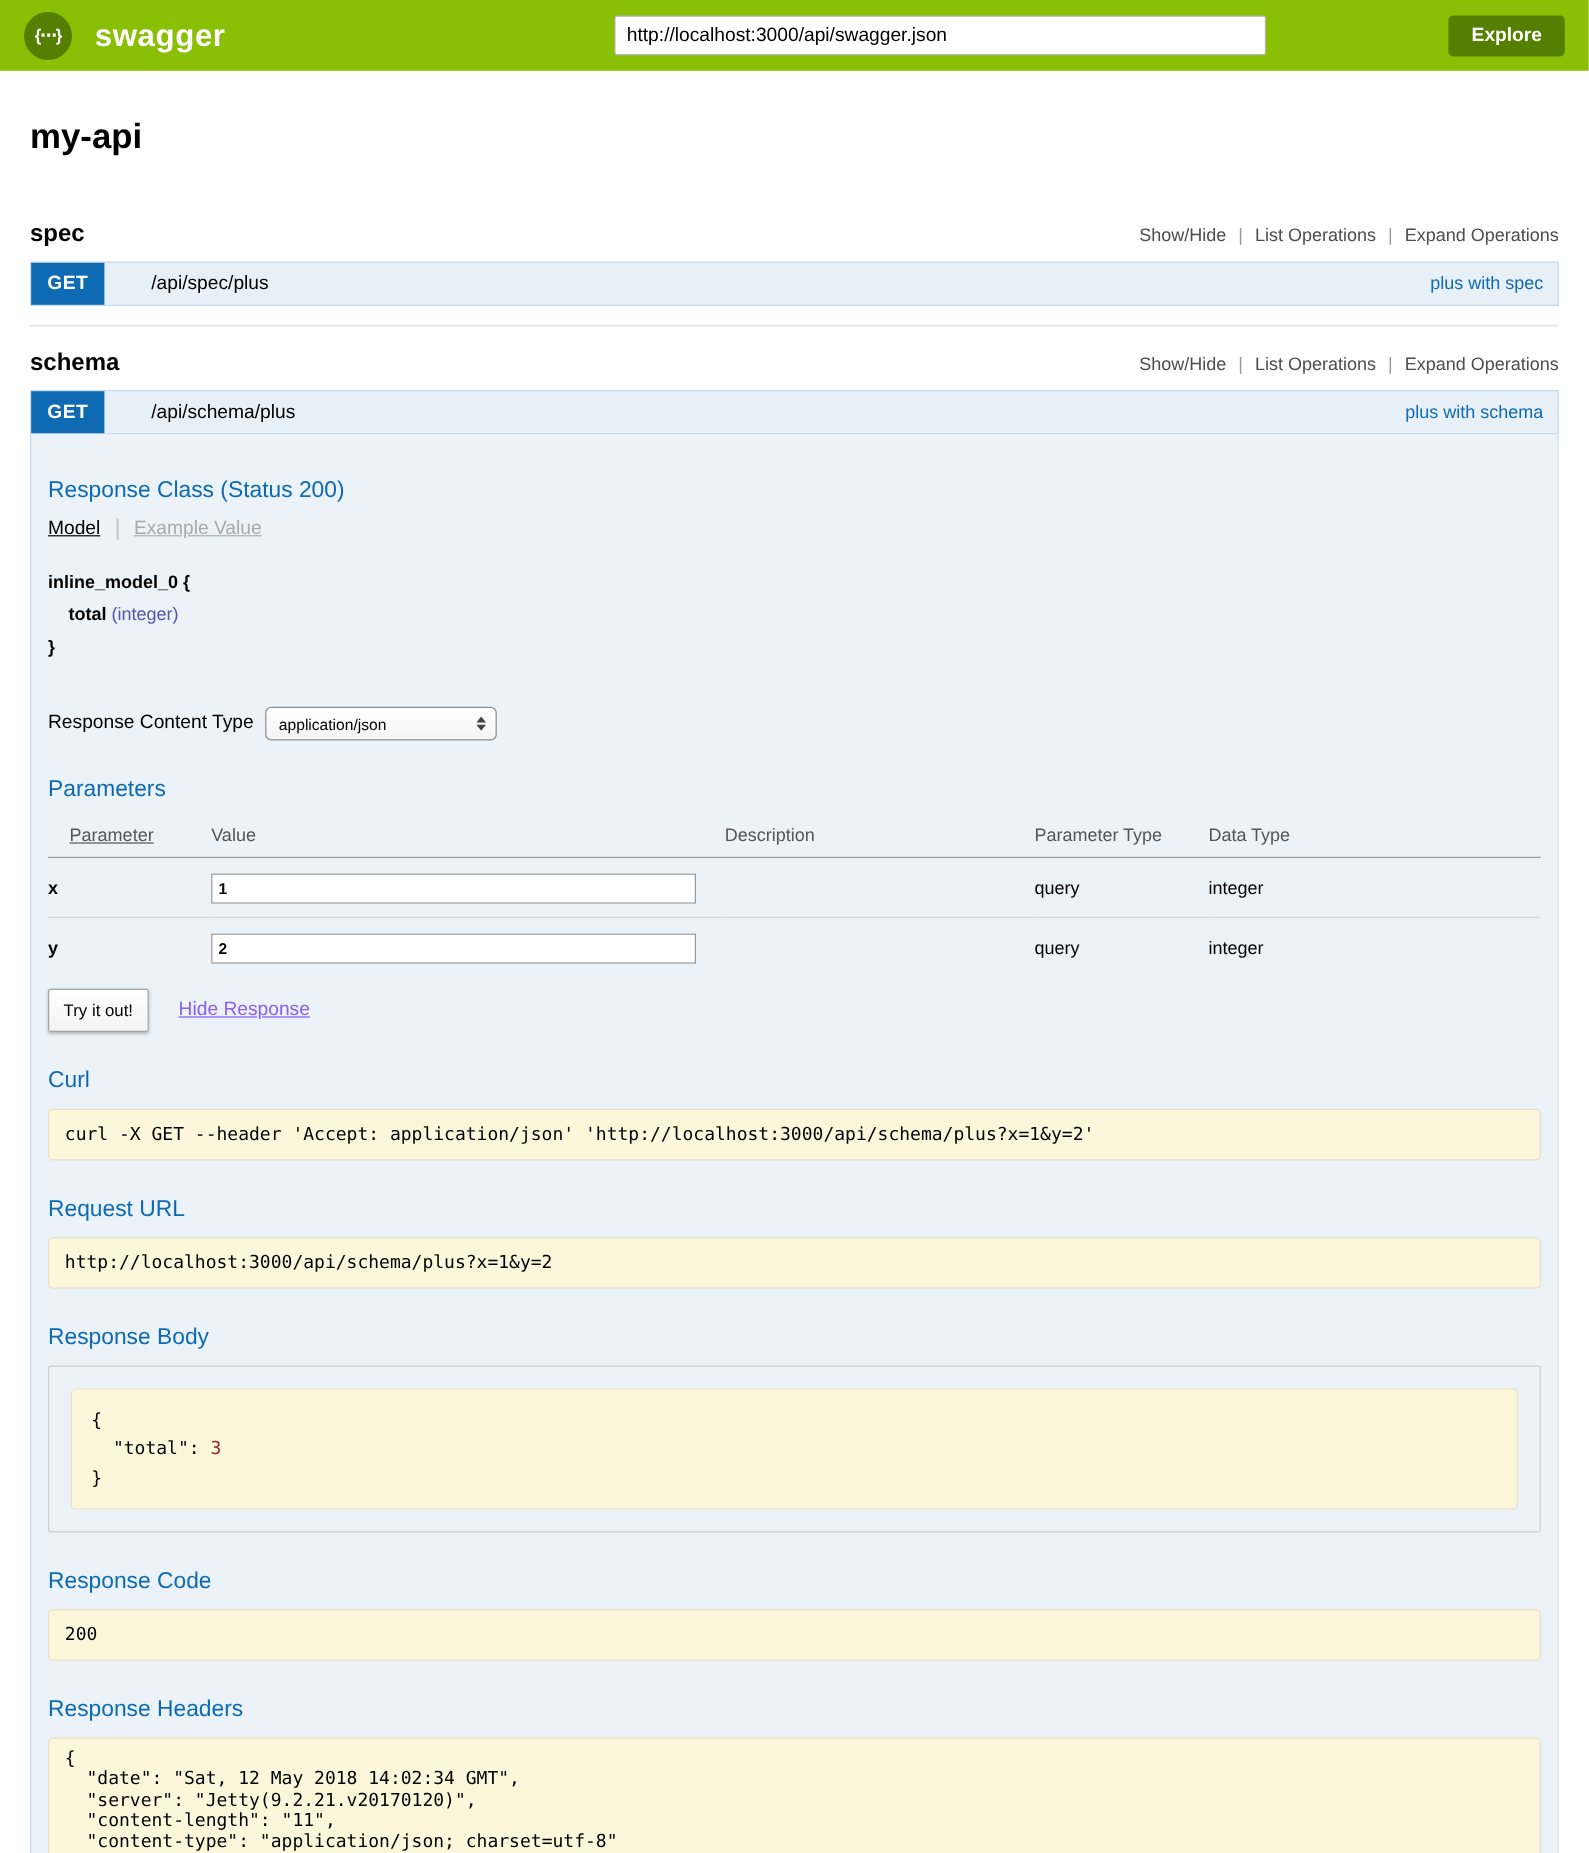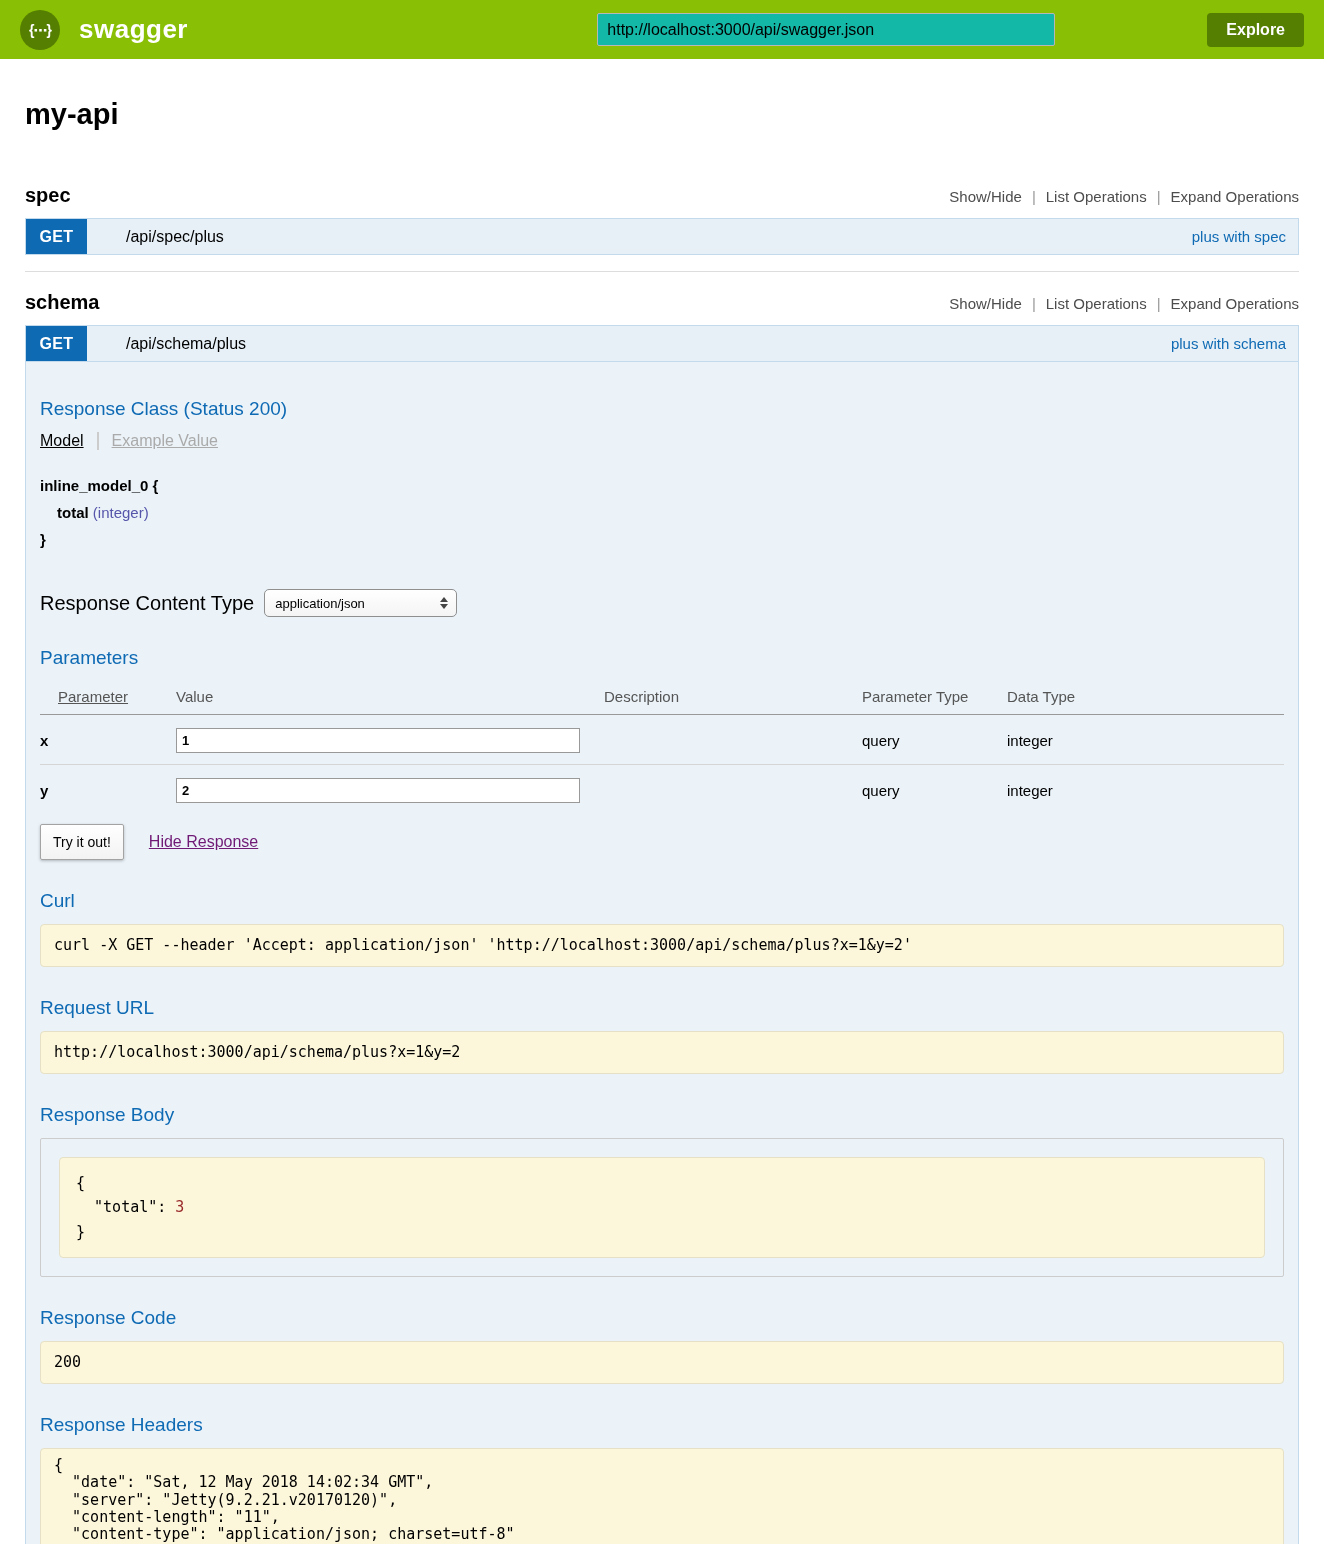--- a/index.html
+++ b/index.html
@@ -26,25 +26,25 @@
     display: flex; align-items: center; justify-content: center;
     color: #fff; font-weight: bold; font-size: 14px;
     letter-spacing: -1px;
   }
   .brand-text {
     color: #fff; font-size: 26px; font-weight: bold;
     margin-left: 19px; letter-spacing: 0.5px;
   }
   .url-input {
     margin-left: auto; margin-right: 152px;
-    width: 458px; height: 33px;
+    width: 543px; height: 33px;
     border: 1px solid #b7b7b7; border-radius: 2px;
     font-size: 16px; padding: 0 9px;
     font-family: "Liberation Sans", sans-serif;
-    color: #000; background: #14b8a6; outline: none;
+    color: #000; background: #ffffff; outline: none;
   }
   .explore-btn {
     background: #547f00; color: #fff;
     font-size: 16px; font-weight: bold;
     border: none; border-radius: 4px;
     padding: 8px 19px; cursor: pointer;
     font-family: "Liberation Sans", sans-serif;
   }
 
   
@@ -103,21 +103,21 @@
   .model-tabs { margin-top: 2px; display: flex; align-items: center; }
   .tab { font-size: 16px; text-decoration: underline; }
   .tab-model { color: #000; padding-right: 13px; border-right: 2px solid #ccc; }
   .tab-example { color: #aaa; padding-left: 13px; }
 
   .model-sig { margin-top: 22px; font-size: 15px; font-weight: bold; line-height: 1.8; }
   .model-sig .prop-line { padding-left: 17px; }
   .prop-type { color: #5555aa; font-weight: normal; }
 
   .rct-row { margin-top: 36px; display: flex; align-items: center; }
-  .rct-label { font-size: 20px; }
+  .rct-label { font-size: 16px; }
   .fake-select {
     margin-left: 10px;
     width: 193px; height: 28px;
     background: linear-gradient(#ffffff, #f4f4f4);
     border: 1px solid #8f8f8f; border-radius: 5px;
     display: flex; align-items: center;
     font-size: 13px; padding: 0 8px 0 10px;
     cursor: pointer;
   }
   .select-arrows { display: inline-flex; flex-direction: column; gap: 2px; margin-left: auto; }
@@ -147,21 +147,21 @@
   }
 
   .try-row { display: flex; align-items: center; margin-top: 10px; }
   .try-btn {
     background: linear-gradient(#ffffff, #f3f3f3);
     border: 1px solid #a3a3a3; border-radius: 2px;
     box-shadow: 0 1px 3px rgba(0,0,0,0.25);
     font-size: 14px; padding: 9px 12px; cursor: pointer;
     font-family: "Liberation Sans", sans-serif; color: #000;
   }
-  .hide-response { margin-left: 25px; color: #701a75; text-decoration: underline; font-size: 16px; }
+  .hide-response { margin-left: 25px; color: #8b5cf6; text-decoration: underline; font-size: 16px; }
 
   pre.code {
     background: #fcf6db;
     border: 1px solid #e5e0c6;
     border-radius: 4px;
     margin: 0;
     padding: 10px 13px;
     font-family: "DejaVu Sans Mono", "Liberation Mono", monospace;
     font-size: 15px;
     line-height: 1.4;

